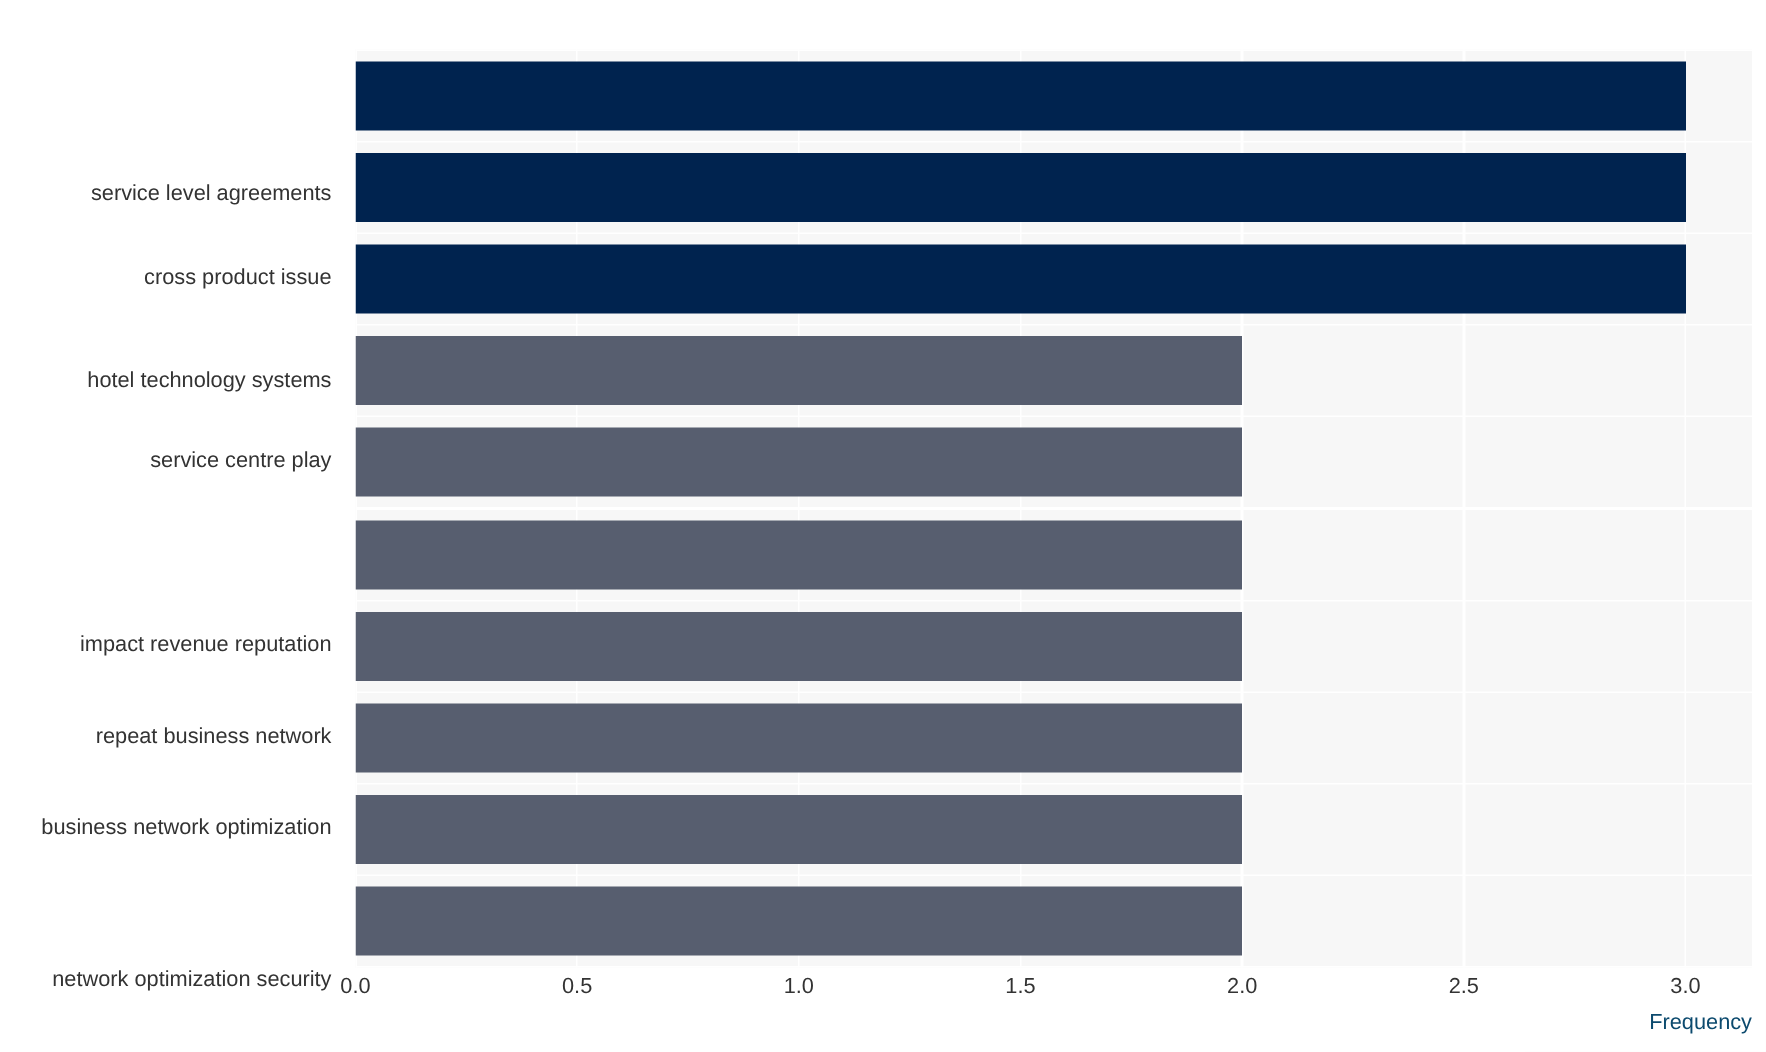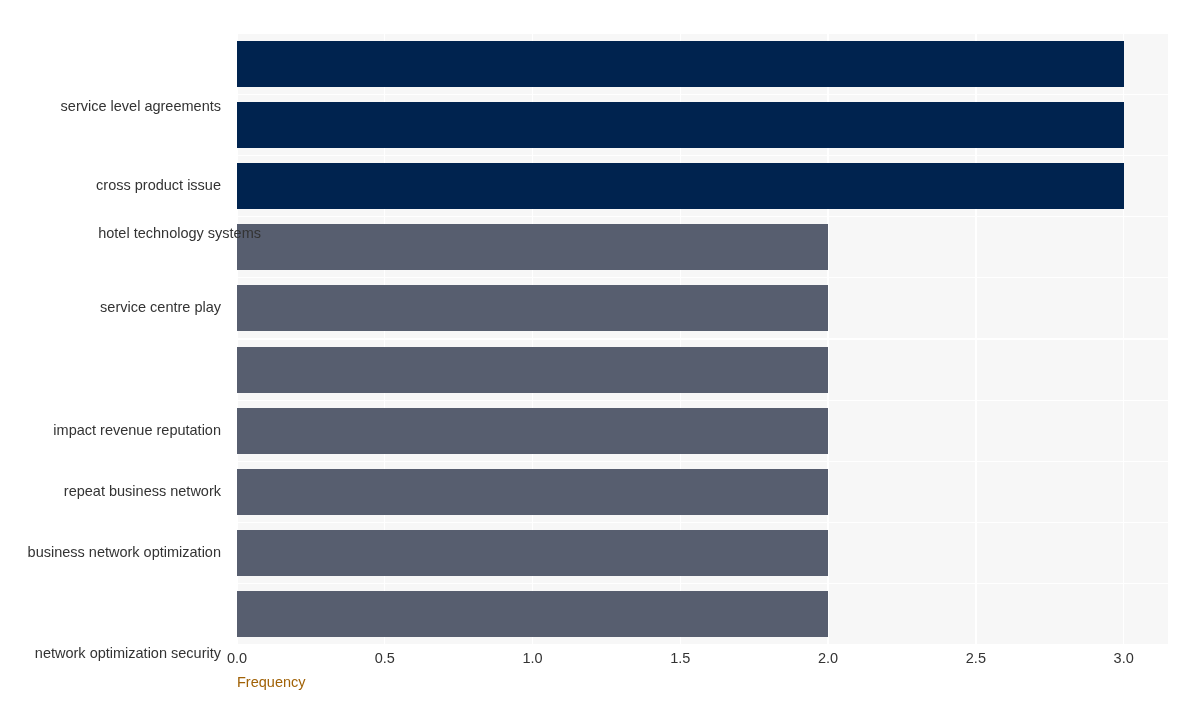--- a/index.html
+++ b/index.html
@@ -105,23 +105,23 @@
     font-size: 14.5px;
     color: #333333;
     white-space: nowrap;
   }
 
   #xaxis-label {
     position: absolute;
     left: 237px;
     top: 674px;
     width: 931px;
-    text-align: left;
+    text-align: right;
     font-size: 14.5px;
-    color: #a16207;
+    color: #0c4a6e;
   }
 </style>
 </head>
 <body>
 
 <div id="figure">
 
 
   <div id="plot-area">
     <div id="grid-v">
@@ -154,23 +154,23 @@
         <div class="bar" title="service centre play: 2" style="width: 591.111px; top: 252.4px; background: rgb(87, 94, 111);"></div>
         <div class="bar" title="centre play hotels: 2" style="width: 591.111px; top: 313.6px; background: rgb(87, 94, 111);"></div>
         <div class="bar" title="impact revenue reputation: 2" style="width: 591.111px; top: 374.8px; background: rgb(87, 94, 111);"></div>
         <div class="bar" title="repeat business network: 2" style="width: 591.111px; top: 436px; background: rgb(87, 94, 111);"></div>
         <div class="bar" title="business network optimization: 2" style="width: 591.111px; top: 497.2px; background: rgb(87, 94, 111);"></div>
         <div class="bar" title="network optimization security: 2" style="width: 591.111px; top: 558.4px; background: rgb(87, 94, 111);"></div>
       </div>
   </div>
 
   <div id="ylabels">
-      <div class="ytick" style="top: 99px; padding-right: 8px; box-sizing: border-box; padding-left: 42px;">service level agreements</div>
+      <div class="ytick" style="top: 122px; padding-right: 8px; box-sizing: border-box; padding-left: 42px;">service level agreements</div>
       <div class="ytick" style="top: 178px; padding-right: 8px; box-sizing: border-box;">cross product issue</div>
-      <div class="ytick" style="top: 226px; padding-right: 8px; box-sizing: border-box; margin-left: 40px;">hotel technology systems</div>
+      <div class="ytick" style="top: 247px; padding-right: 8px; box-sizing: border-box;">hotel technology systems</div>
       <div class="ytick" style="top: 300.4px; padding-right: 8px; box-sizing: border-box;">service centre play</div>
       <div class="ytick" style="top: 422.8px; padding-right: 8px; box-sizing: border-box;">impact revenue reputation</div>
       <div class="ytick" style="top: 484px; padding-right: 8px; box-sizing: border-box;">repeat business network</div>
       <div class="ytick" style="top: 545.2px; padding-right: 8px; box-sizing: border-box;">business network optimization</div>
       <div class="ytick" style="top: 606.4px; padding-right: 8px; box-sizing: border-box; margin-top: 40px;">network optimization security</div>
     </div>
 
   <div id="xlabels">
       <div class="xtick" style="left: 237px;">0.0</div>
       <div class="xtick" style="left: 384.778px;">0.5</div>

